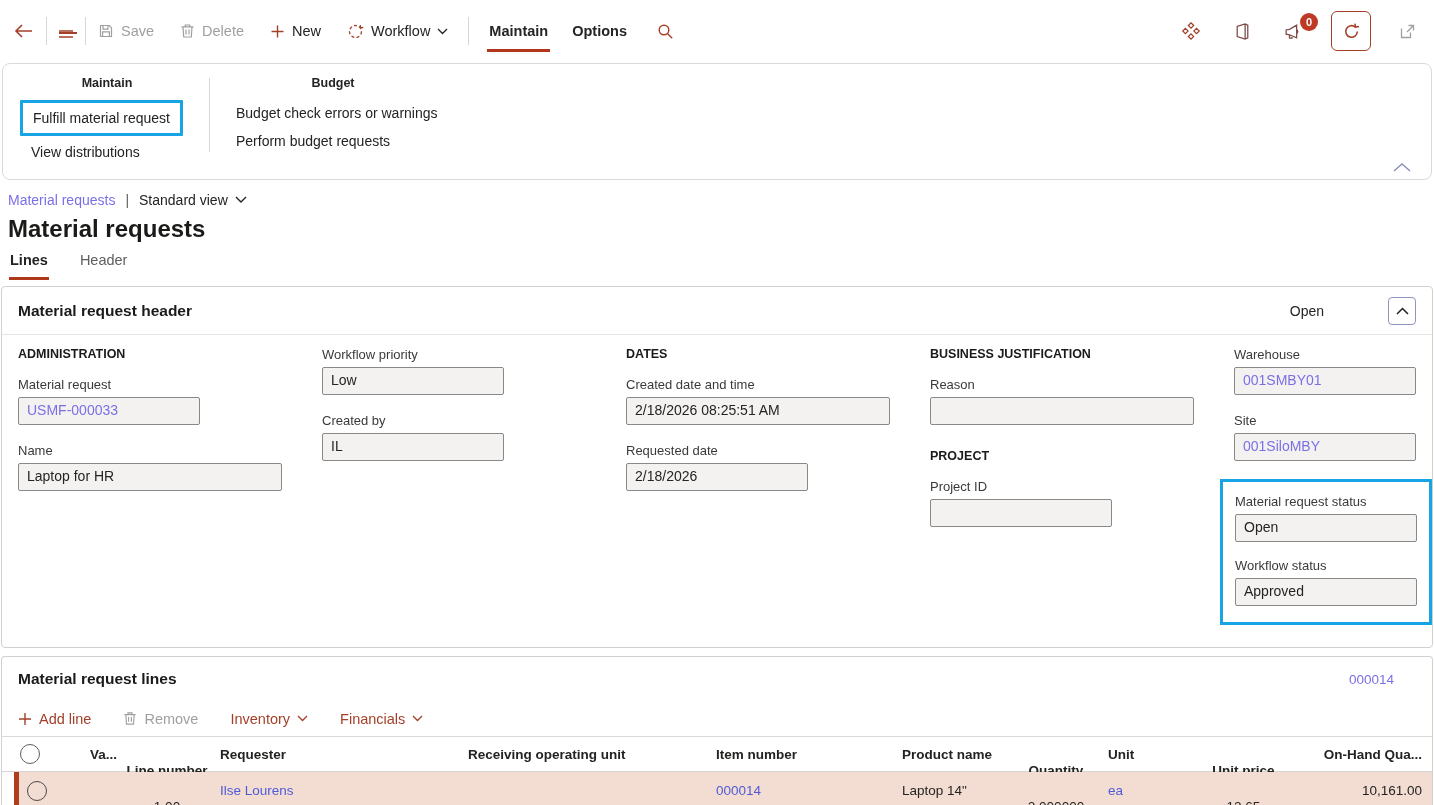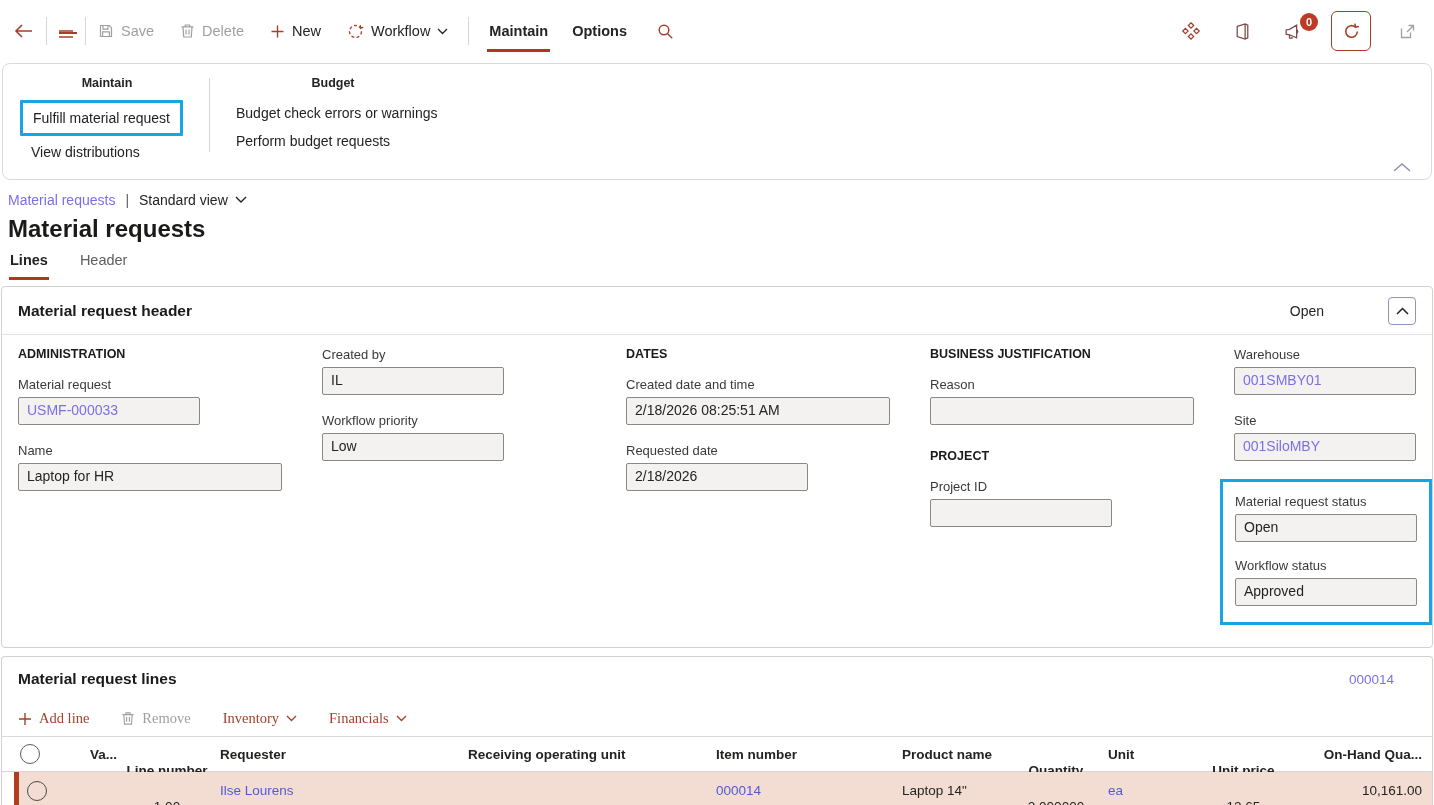--- a/index.html
+++ b/index.html
@@ -69,21 +69,21 @@
   .tinput.linkval { color:#7B6FE8; }
   .status-box { border:3px solid #18A3E4; padding:12px 12px 0; margin:2px 0 0 -14px; width:212px; }
   .status-box .field { margin-bottom:16px; }
 
   
   .card2 { border-bottom:none; border-radius:4px 4px 0 0; }
   .card2-head { height:44px; display:flex; align-items:center; padding:0 16px; }
   .ref-lnk { margin-left:auto; margin-right:22px; font-size:13.5px; }
   .lines-toolbar { height:36px; display:flex; align-items:center; gap:32px; padding:0 16px; border-bottom:1px solid #dcdad8; }
   .lt-item { display:flex; align-items:center; gap:7px; font-size:14.5px; background:none; border:none;
-    font-family:Liberation Serif, serif; cursor:pointer; }
+    font-family:Liberation Sans, sans-serif; cursor:pointer; }
   .lt-item.acc { color:#A4402A; }
   .lt-item.dis { color:#a19f9d; }
 
   .gridcols { display:grid; grid-template-columns:34px 69px 95px 248px 248px 186px 113px 93px 68px 146px 1fr; align-items:center; }
   .grid-head { height:35px; padding-left:12px; font-size:13.5px; font-weight:600; color:#242322; border-bottom:1px solid #d8d6d4; }
   .gcell { padding-left:8px; overflow:hidden; white-space:nowrap; }
   .gcell.first { padding-left:9px;text-align:right; }
   .gcell.num { text-align:center; padding-right:3px;margin-top:32px; }
   .gcell.last { text-align:right; padding-right:10px; }
   .sel-circle { width:20px; height:20px; border:1px solid #605e5c; border-radius:50%; margin-left:6px; cursor:pointer; background:transparent; }
@@ -282,26 +282,26 @@
         <div class="tinput linkval">USMF-000033</div>
       </div>
       <div class="field">
         <span class="flabel">Name</span>
         <div class="tinput wide">Laptop for HR</div>
       </div>
     </div>
 
     <div>
       <div class="field">
+        <span class="flabel">Workflow priority</span>
+        <div class="tinput">Low</div>
+      </div>
+      <div class="field">
         <span class="flabel">Created by</span>
         <div class="tinput">IL</div>
-      </div>
-      <div class="field">
-        <span class="flabel">Workflow priority</span>
-        <div class="tinput">Low</div>
       </div>
     </div>
 
     <div>
       <div class="fgroup-title">DATES</div>
       <div class="field">
         <span class="flabel">Created date and time</span>
         <div class="tinput wide">2/18/2026 08:25:51 AM</div>
       </div>
       <div class="field">

